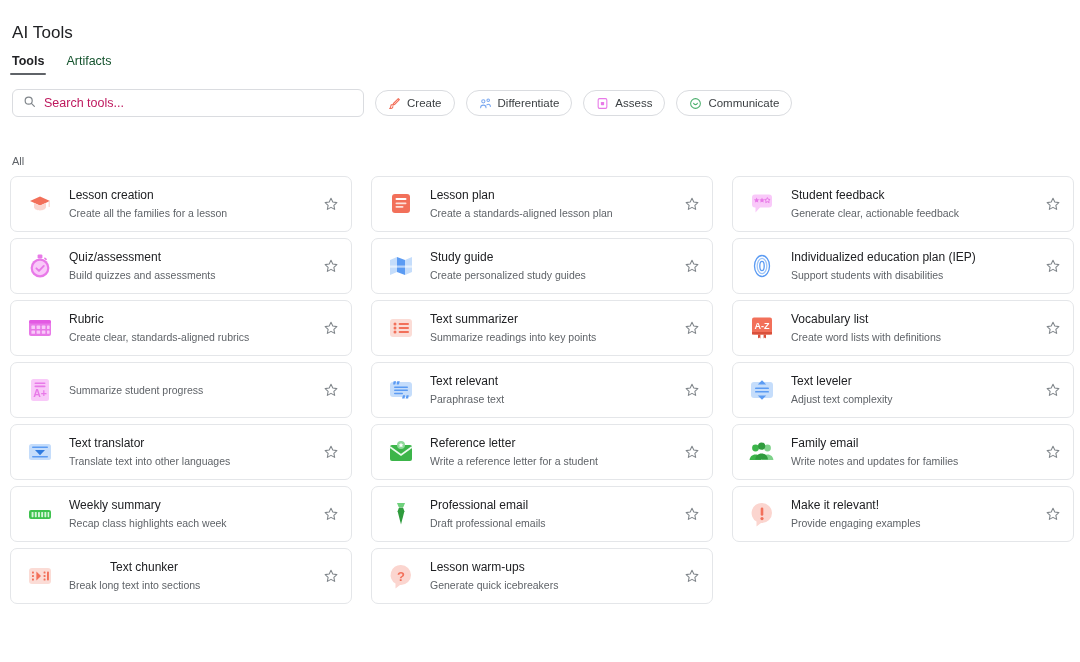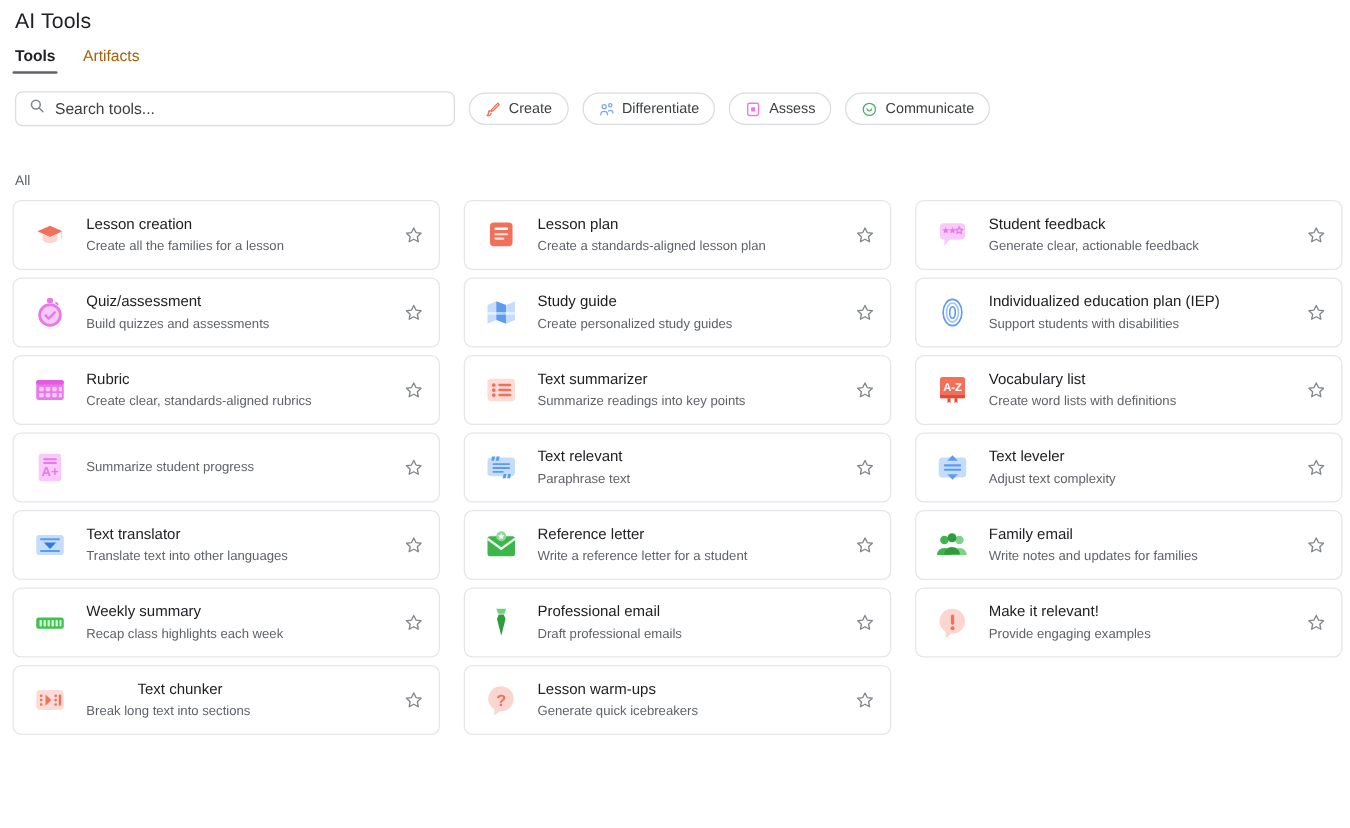--- a/index.html
+++ b/index.html
@@ -4,21 +4,21 @@
 <style>
   * { box-sizing: border-box; }
   html, body {
     margin: 0; padding: 0;
     width: 1080px; height: 662px;
     background: #ffffff;
     font-family: "Liberation Sans", sans-serif;
     color: #202124;
     overflow: hidden;
   }
-  .page { width: 1080px; height: 662px; position: relative; padding: 0 10px; }
+  .page { width: 1080px; height: 662px; position: relative; padding: 16px 10px; }
 
   
   .page-title {
     font-size: 17px;
     font-weight: 400;
     color: #202124;
     letter-spacing: .1px;
     padding: 6px 0 0 2px;
     line-height: 22px;
   }
@@ -30,21 +30,21 @@
     gap: 22px;
     height: 26px;
     margin-top: 5px;
     padding-left: 2px;
   }
   .tab {
     position: relative;
     font-size: 12.5px;
     line-height: 16px;
     padding-bottom: 6px;
-    color: #a16207;
+    color: #14532d;
     cursor: pointer;
     white-space: nowrap;
   }
   .tab.active { color: #202124; font-weight: 700; }
   .tab.active::after {
     content: "";
     position: absolute;
     left: -2px; right: -2px; bottom: 0;
     height: 2px;
     background: #5f6368;
@@ -65,21 +65,21 @@
     border: 1px solid #dadce0;
     border-radius: 6px;
     display: flex;
     align-items: center;
     gap: 8px;
     padding: 0 10px;
     background: #fff;
   }
   .search-box .placeholder {
     font-size: 12.5px;
-    color: #404040;
+    color: #be185d;
     line-height: 16px;
   }
   .chip {
     height: 26px;
     border: 1px solid #dadce0;
     border-radius: 13px;
     display: inline-flex;
     align-items: center;
     gap: 6px;
     padding: 0 12px;

